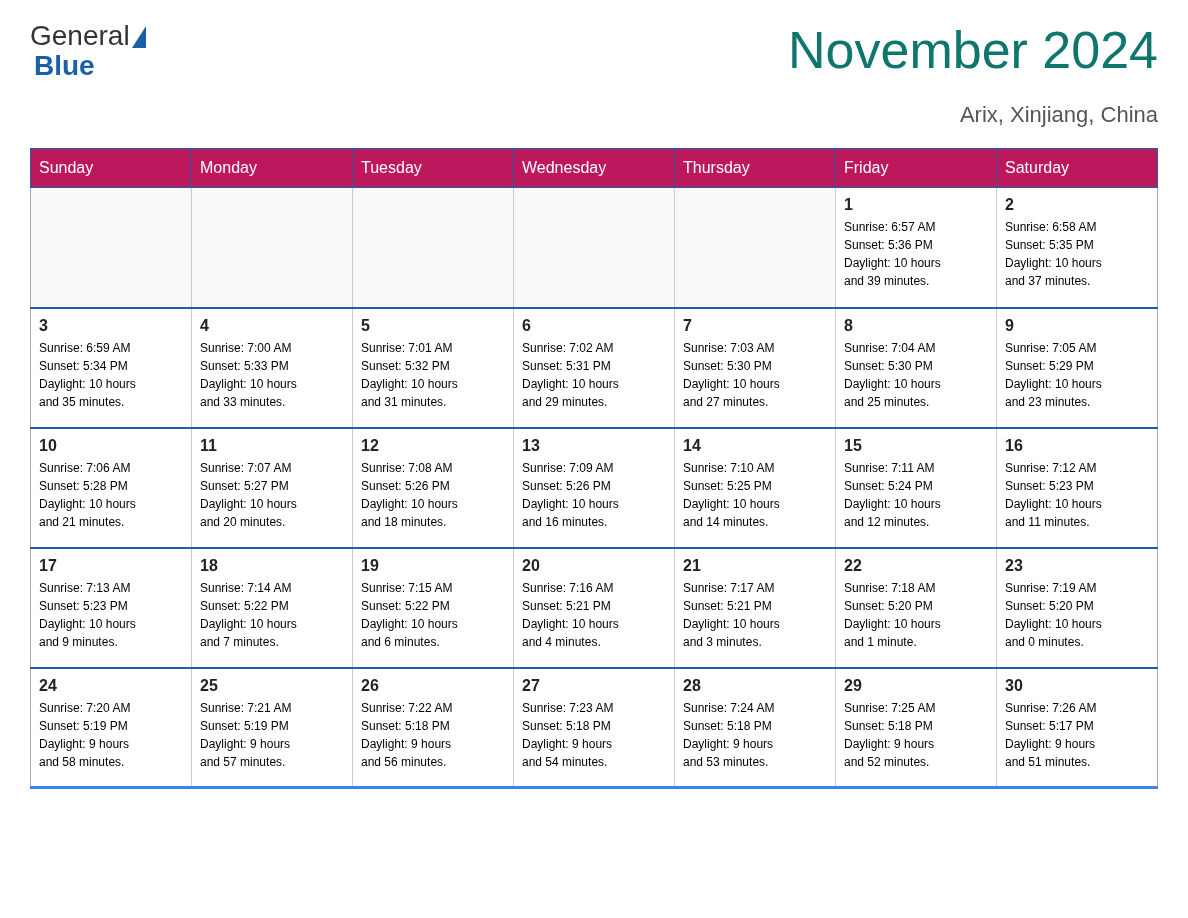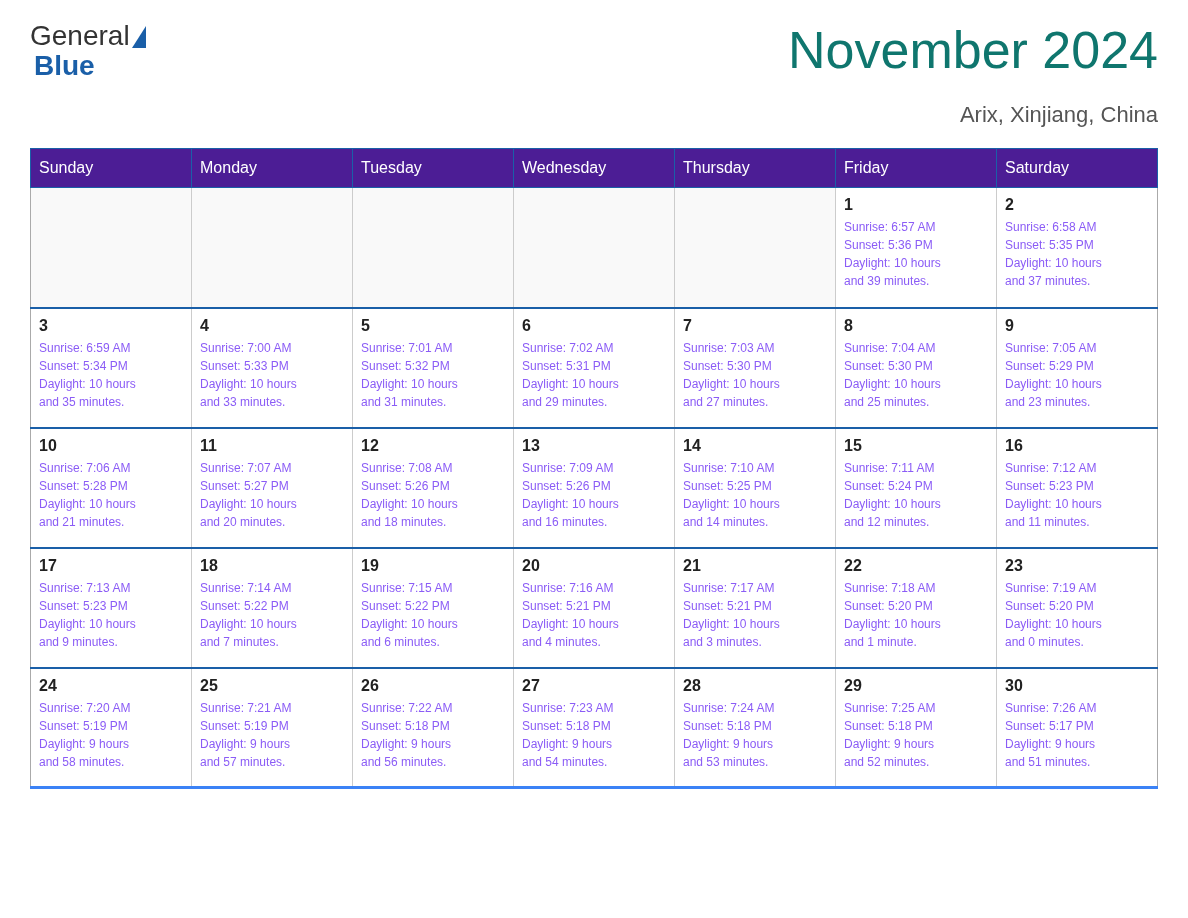--- a/index.html
+++ b/index.html
@@ -57,21 +57,21 @@
       font-size: 22px;
       color: #555;
       margin-top: 22px;
     }
     table {
       width: 100%;
       border-collapse: collapse;
       table-layout: fixed;
     }
     thead th {
-      background-color: #4c1d95;
+      background-color: #be185d;
       color: #fff;
       padding: 10px 8px;
       font-size: 16px;
       font-weight: normal;
       text-align: left;
       border: 1px solid #1a5fa8;
     }
     tbody tr {
       border-bottom: 2px solid #1a5fa8;
     }
@@ -87,21 +87,21 @@
     tbody td:first-child { border-left: 1px solid #aaa; }
     tbody td:last-child { border-right: 1px solid #aaa; }
     .day-num {
       font-size: 16px;
       font-weight: bold;
       color: #222;
       margin-bottom: 4px;
     }
     .day-info {
       font-size: 12px;
-      color: #8b5cf6;
+      color: #000000;
       line-height: 1.5;
     }
     .empty-cell { background: #f9f9f9; }
     tbody tr:last-child { border-bottom: 3px solid #3b82f6; }
     tbody tr:first-child td { border-top: 1px solid #aaa; }
   </style>
 </head>
 <body>
 
 <div class="header">

